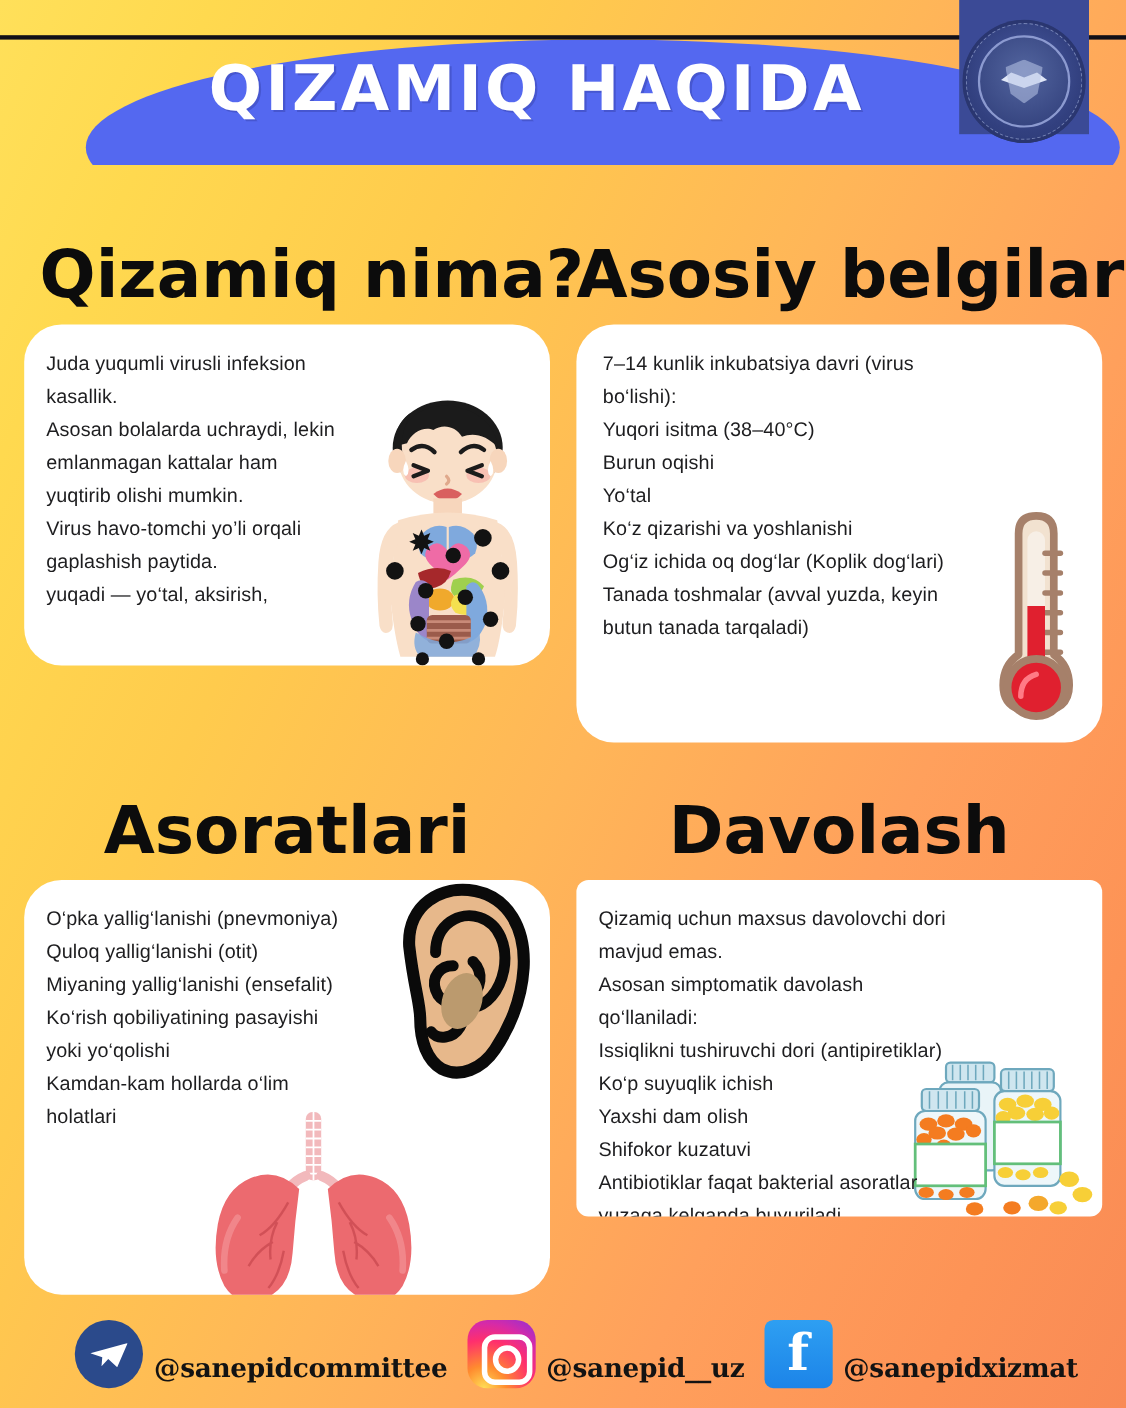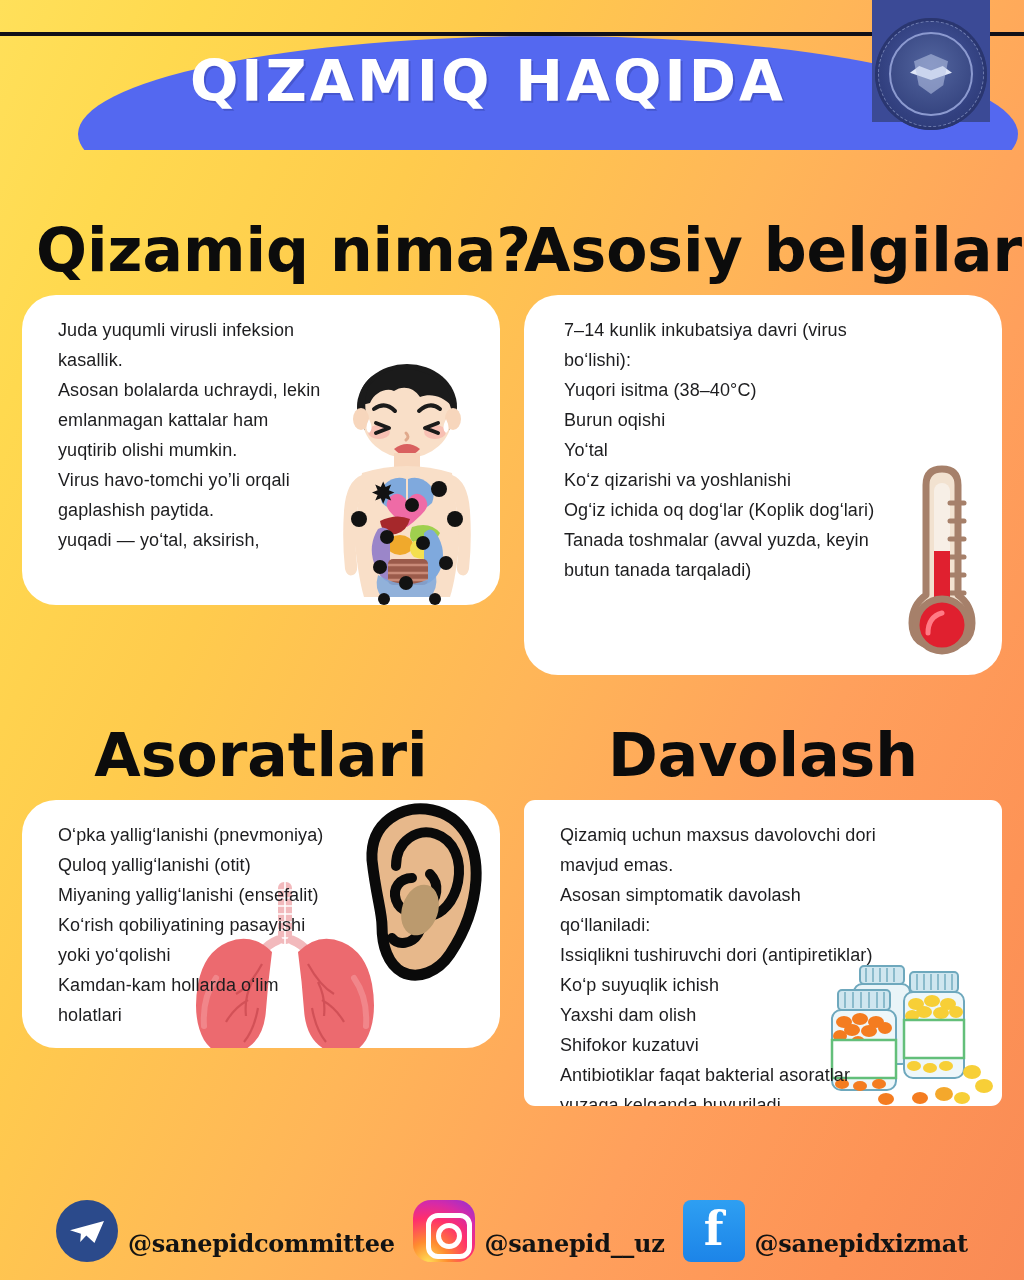--- a/index.html
+++ b/index.html
@@ -146,30 +146,30 @@
 
   .card {
     position: relative;
     background: #ffffff;
     border-radius: 34px;
     padding: 20px 22px 20px 20px;
     overflow: hidden;
   }
   .card-1 { height: 310px; }
   .card-2 { height: 380px; padding-left: 24px; }
-  .card-3 { height: 248px; }
+  .card-3 { height: 377px; }
   .card-4 { height: 306px; border-radius: 11px; }
 
   .card p.line {
     font-size: 18px;
     line-height: 30px;
     color: #1d1d1f;
     letter-spacing: .1px;
   }
-  .card .txt { position: relative; z-index: 3; margin-left: 16px; }
+  .card .txt { position: relative; z-index: 3; }
   .card-1 .txt { width: 305px; }
   .card-2 .txt { width: 380px; }
   .card-3 .txt { width: 310px; }
   .card-4 .txt { width: 385px; }
 
   
   .art-child {
     position: absolute;
     right: 8px; bottom: -4px;
     width: 170px; height: 248px;
@@ -203,23 +203,23 @@
     z-index: 2;
   }
 
   
   .footer {
     position: absolute;
     left: 0; bottom: 18px;
     width: 1024px;
     display: flex;
     align-items: center;
-    justify-content: flex-start;
+    justify-content: flex-end;
     gap: 18px;
-    padding: 0 56px;
+    padding: 0 44px;
   }
   .social {
     display: flex;
     align-items: flex-end;
     gap: 10px;
   }
   .social .handle {
     font-family: "DejaVu Serif", serif;
     font-size: 24px;
     font-weight: bold;

